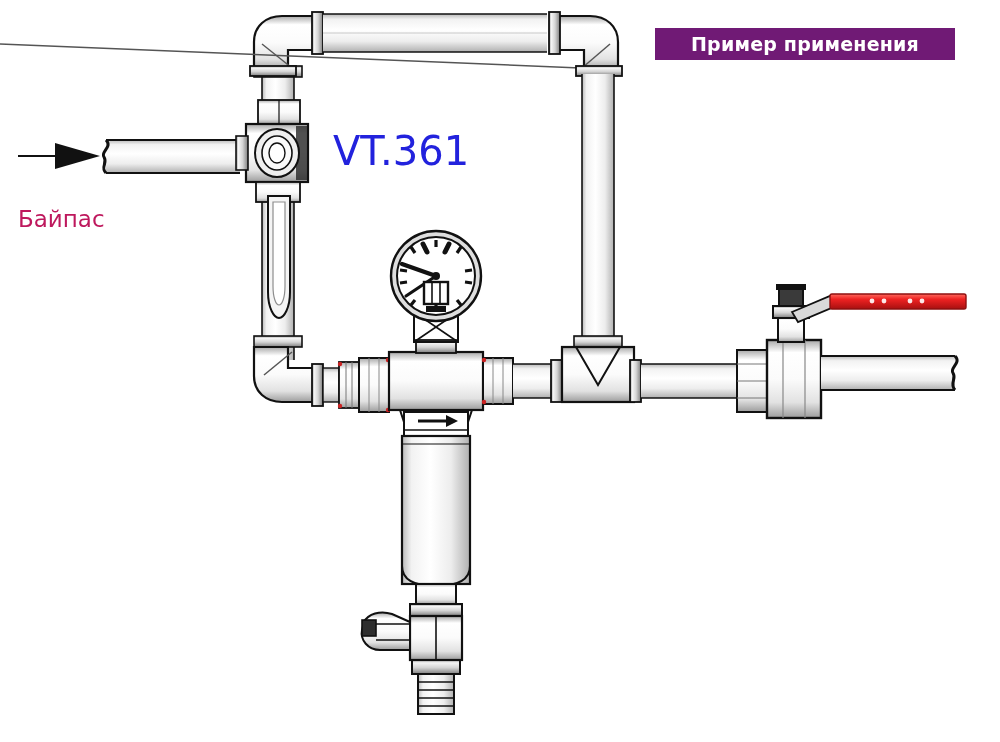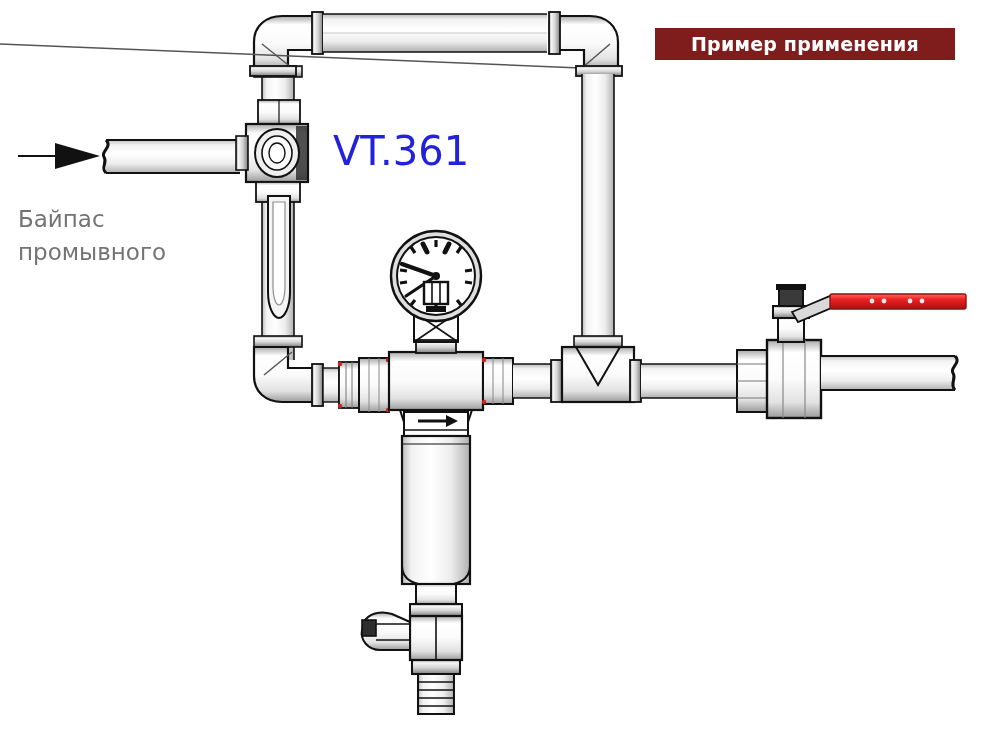--- a/index.html
+++ b/index.html
@@ -20,21 +20,21 @@
   .vt-label{
     position:absolute;
     font-size:40px;
     font-family:"DejaVu Sans","Liberation Sans",sans-serif;
     white-space:nowrap;
     text-align:center;
   }
   .bypass-caption{
     position:absolute;
     font-size:23px;line-height:1.42;
-    color:#737373;
+    color:#be185d;
     font-family:"DejaVu Sans","Liberation Sans",sans-serif;
     white-space:nowrap;
   }
   .bypass-caption div{white-space:nowrap;}
 </style>
 </head>
 <body>
 
 <div id="stage">
 
@@ -315,24 +315,23 @@
         <rect x="418" y="674" width="36" height="40" fill="url(#pipeV)" stroke="#111" stroke-width="2"></rect>
         <line x1="418" y1="682" x2="454" y2="682" stroke="#111" stroke-width="1.6"></line>
         <line x1="418" y1="690" x2="454" y2="690" stroke="#111" stroke-width="1.6"></line>
         <line x1="418" y1="698" x2="454" y2="698" stroke="#111" stroke-width="1.6"></line>
         <line x1="418" y1="706" x2="454" y2="706" stroke="#111" stroke-width="1.6"></line>
       </g>
     </g>
 
   </svg>
 
-  <div class="banner" style="left:655px;top:28px;width:300px;height:32px;background:#7f1d1d;">
+  <div class="banner" style="left:655px;top:28px;width:300px;height:32px;background:#701a75;">
     <span>Пример применения</span>
   </div>
 
   <div class="vt-label" style="left:333px;top:128px;color:#2222dd;">VT.361</div>
 
   <div class="bypass-caption" style="left:18px;top:203px;">
     <div>Байпас</div>
-    <div>промывного</div>
   </div>
 
 </div>
 
 </body></html>

